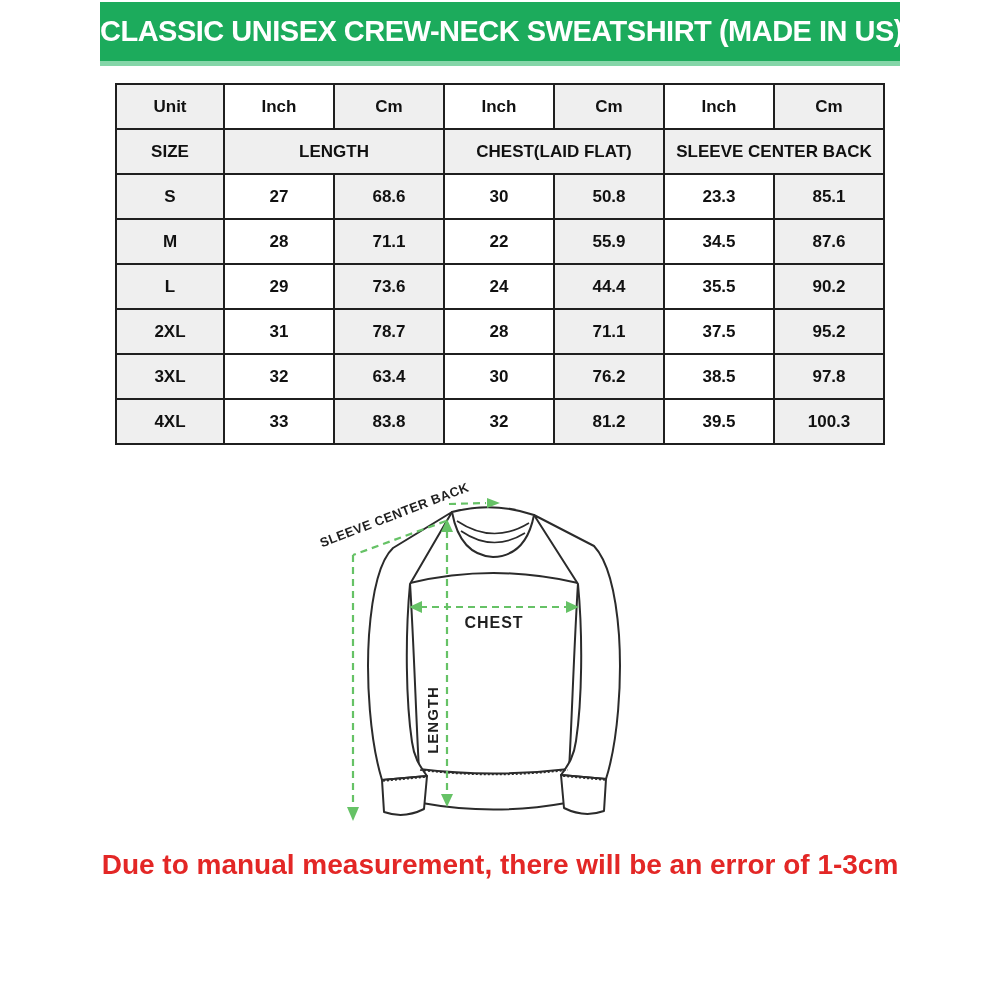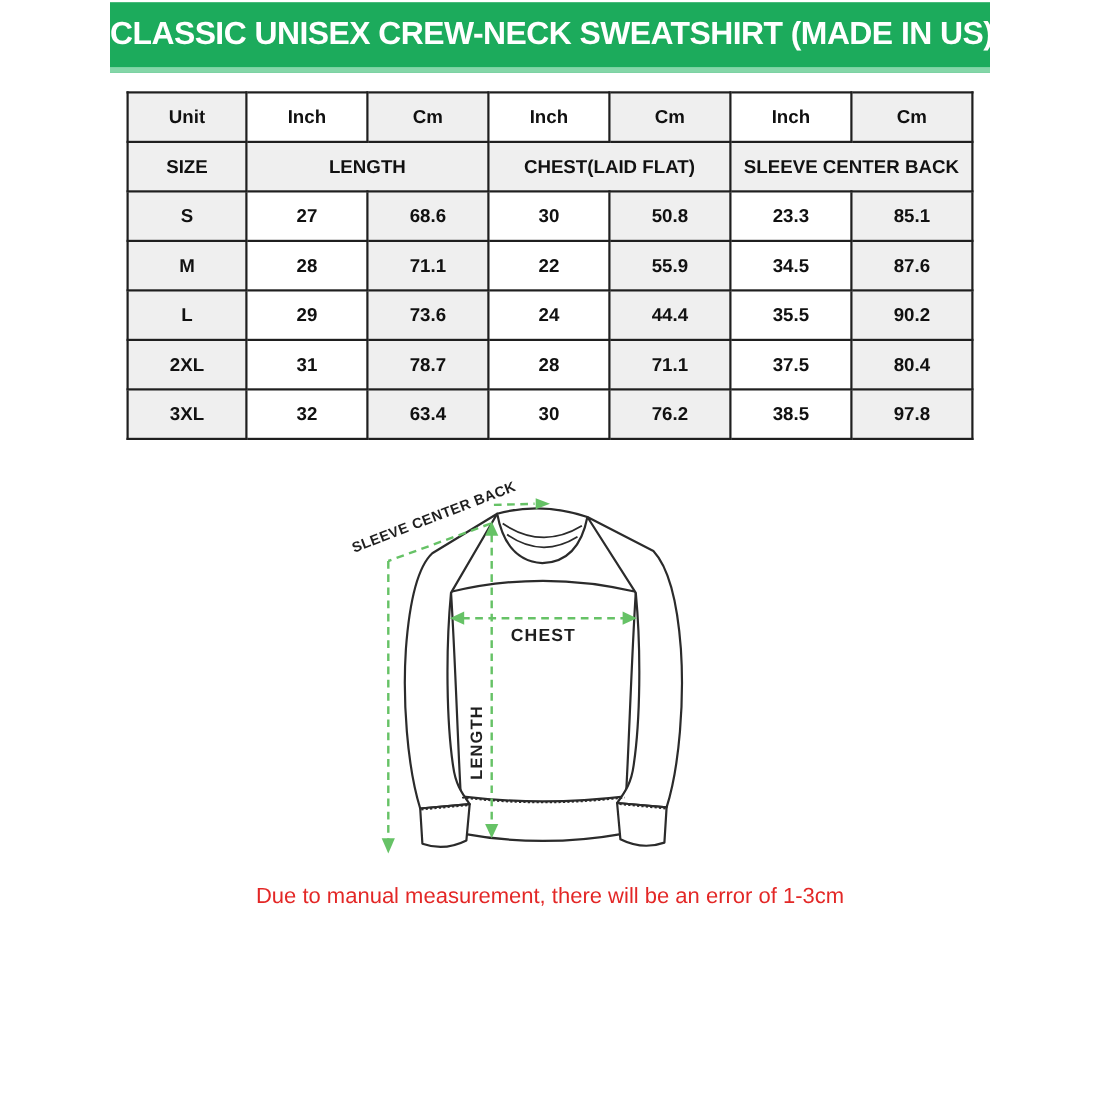--- a/index.html
+++ b/index.html
@@ -45,22 +45,22 @@
   }
   .c-gray { background: #efefef; }
   .c-white { background: #ffffff; }
   .diagram-wrap {
     margin-top: 32px;
     width: 380px; height: 362px;
   }
   .note {
     margin-top: 10px;
     color: #e32726;
-    font-size: 20px;
-    font-weight: normal;
+    font-size: 28px;
+    font-weight: bold;
     text-align: center;
   }
   svg text {
     font-family: "Liberation Sans", sans-serif;
     font-weight: bold;
     fill: #1f1f1f;
   }
 </style>
 </head>
 <body>
@@ -126,31 +126,40 @@
           <td class="c-white">35.5</td>
           <td class="c-gray">90.2</td>
         </tr>
         <tr>
           <th class="c-gray">2XL</th>
           <td class="c-white">31</td>
           <td class="c-gray">78.7</td>
           <td class="c-white">28</td>
           <td class="c-gray">71.1</td>
           <td class="c-white">37.5</td>
-          <td class="c-gray">80.4</td>
+          <td class="c-gray">95.2</td>
         </tr>
         <tr>
           <th class="c-gray">3XL</th>
           <td class="c-white">32</td>
           <td class="c-gray">63.4</td>
           <td class="c-white">30</td>
           <td class="c-gray">76.2</td>
           <td class="c-white">38.5</td>
           <td class="c-gray">97.8</td>
         </tr>
+        <tr>
+          <th class="c-gray">4XL</th>
+          <td class="c-white">33</td>
+          <td class="c-gray">83.8</td>
+          <td class="c-white">32</td>
+          <td class="c-gray">81.2</td>
+          <td class="c-white">39.5</td>
+          <td class="c-gray">100.3</td>
+        </tr>
       </tbody>
   </table>
 
   <div class="diagram-wrap">
     <svg width="380" height="362" viewBox="0 0 380 362">
       <g fill="#ffffff" stroke="#2b2b2b" stroke-width="2" stroke-linejoin="round" stroke-linecap="round">
 
         <path d="M 100 106 C 104 170 106 240 109 293 Q 183 302 259 293 C 262 240 264 170 268 106 Q 183 86 100 106 Z"></path>
 
         <path d="M 109 292 Q 183 301 259 292 L 256 326 Q 183 339 112 326 Z"></path>

